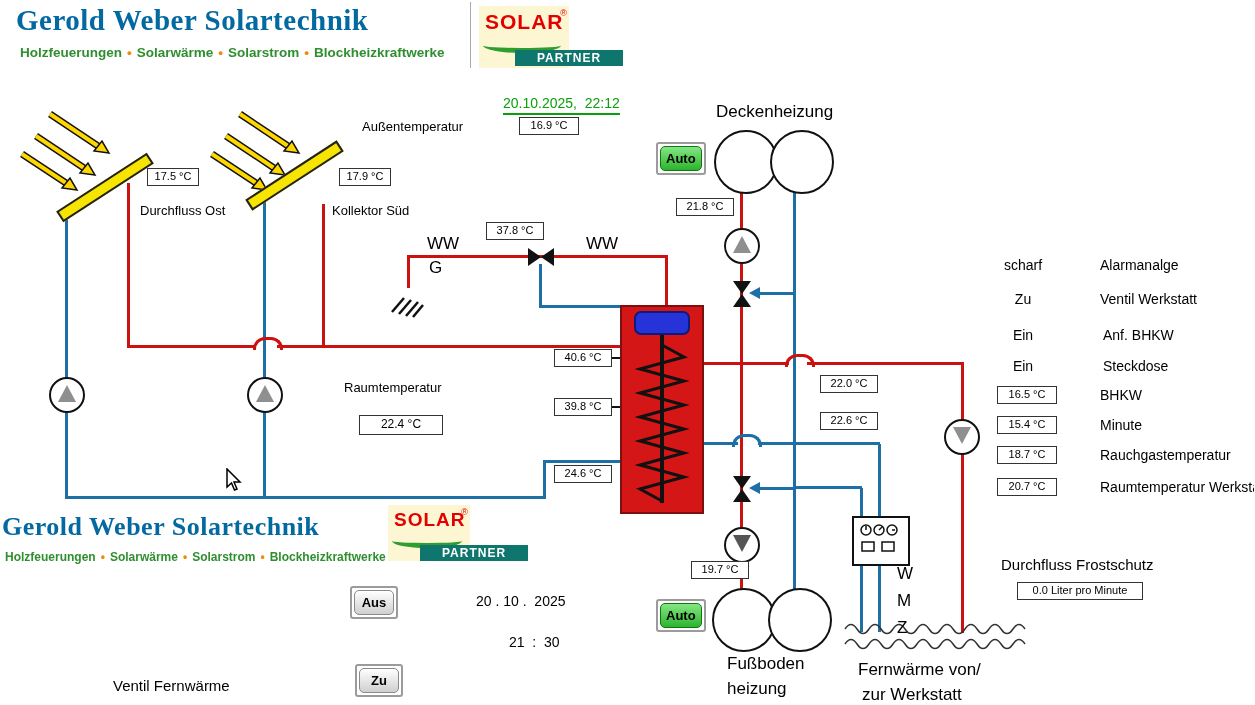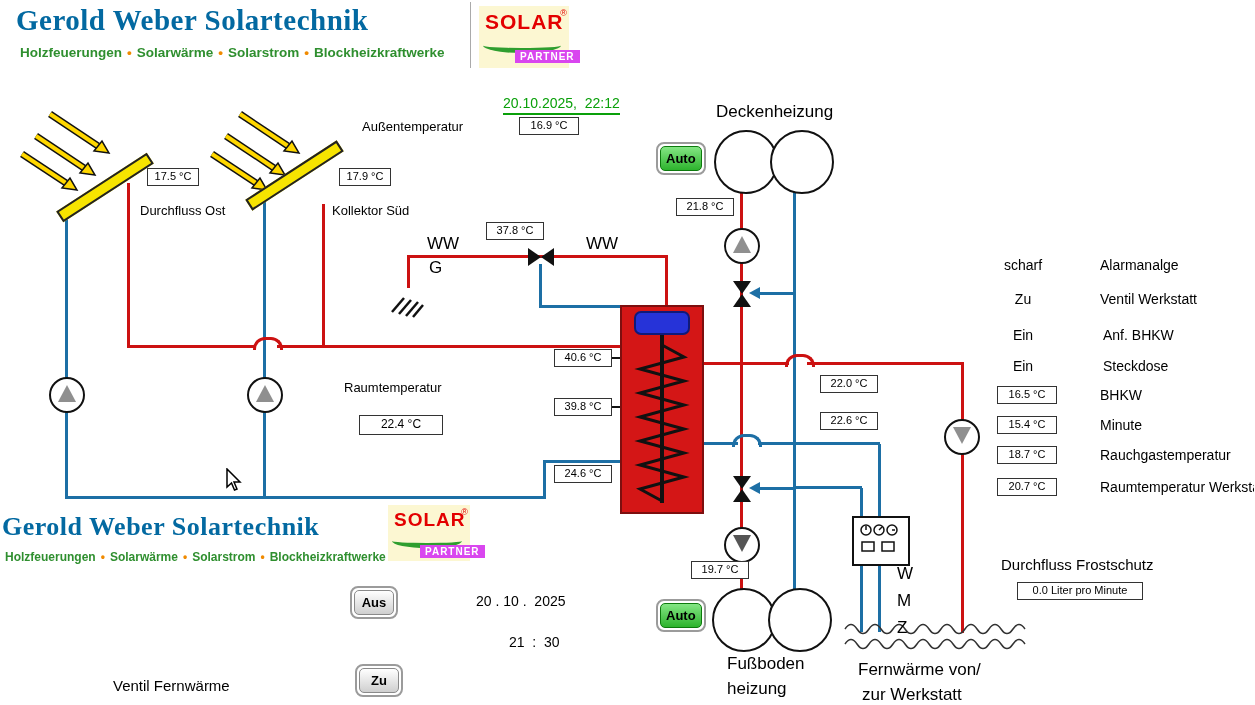--- a/index.html
+++ b/index.html
@@ -21,32 +21,32 @@
   .tri-up{width:0;height:0;margin:6px auto 0;border-left:9px solid transparent;border-right:9px solid transparent;border-bottom:17px solid #8f8f8f}
   .tri-down{width:0;height:0;margin:6px auto 0;border-left:9px solid transparent;border-right:9px solid transparent;border-top:17px solid #8f8f8f}
   .circle{position:absolute;width:60px;height:60px;border:2px solid #111;border-radius:50%;background:#fff}
   .valve-h{position:absolute;width:26px;height:18px}
   .valve-h .l{position:absolute;left:0;top:0;width:0;height:0;border-top:9px solid transparent;border-bottom:9px solid transparent;border-left:13px solid #111}
   .valve-h .r{position:absolute;right:0;top:0;width:0;height:0;border-top:9px solid transparent;border-bottom:9px solid transparent;border-right:13px solid #111}
   .valve-v{position:absolute;width:18px;height:26px}
   .valve-v .t{position:absolute;top:0;left:0;width:0;height:0;border-left:9px solid transparent;border-right:9px solid transparent;border-top:13px solid #111}
   .valve-v .b{position:absolute;bottom:0;left:0;width:0;height:0;border-left:9px solid transparent;border-right:9px solid transparent;border-bottom:13px solid #111}
   .arrow-left{position:absolute;width:0;height:0;border-top:6px solid transparent;border-bottom:6px solid transparent;border-right:11px solid #1d6fa5}
-  .btn{position:absolute;border:2px solid #9b9b9b;border-radius:8px;background:#fff;padding:2px;cursor:pointer}
+  .btn{position:absolute;border:2px solid #9b9b9b;border-radius:3px;background:#fff;padding:2px;cursor:pointer}
   .btn .inner{border-radius:5px;font-weight:bold;font-size:13px;color:#000;text-align:center;padding:4px 5px;min-width:28px}
   .btn-green .inner{background:linear-gradient(#84e684,#2db32d);border:1px solid #0d7a0d}
   .btn-gray .inner{background:linear-gradient(#ffffff,#cfcfcf);border:1px solid #8a8a8a}
   .brand-title{position:absolute;font-family:"Liberation Serif",serif;font-weight:bold;color:#0369a1;letter-spacing:.5px}
   .brand-tagline{position:absolute;font-weight:bold;color:#2f8f2f}
   .brand-tagline .dot{color:#f08a00;margin:0 5px}
   .solar-logo{position:absolute;background:#fcf7d2}
   .solar-logo .s{position:absolute;left:6px;top:4px;font-weight:bold;color:#e30000;letter-spacing:1px}
   .solar-logo .reg{position:absolute;right:2px;top:2px;color:#e30000;font-size:9px}
   .solar-logo .swoosh{position:absolute;border-bottom:5px solid #2f9e2f;border-radius:0 0 100% 100%}
-  .solar-logo .partner{position:absolute;background:#d946ef;color:#fff;font-size:10px;font-weight:bold;letter-spacing:1px;padding:1px 5px}
+  .solar-logo .partner{position:absolute;background:#0f766e;color:#fff;font-size:12px;font-weight:bold;letter-spacing:1px;padding:1px 22px}
   .solar-top{left:479px;top:6px;width:90px;height:62px}
   .solar-top .s{font-size:21px}
   .solar-top .swoosh{left:4px;top:32px;width:78px;height:10px}
   .solar-top .partner{left:36px;top:44px}
   .solar-bottom{left:388px;top:505px;width:82px;height:56px}
   .solar-bottom .s{font-size:19px}
   .solar-bottom .swoosh{left:4px;top:29px;width:70px;height:9px}
   .solar-bottom .partner{left:32px;top:40px}
   .datetime{position:absolute;color:#0aa00a;font-size:14px;border-bottom:2px solid #0aa00a;padding-bottom:2px}
   .st{position:absolute;font-size:14px;width:60px;text-align:center;white-space:nowrap}

